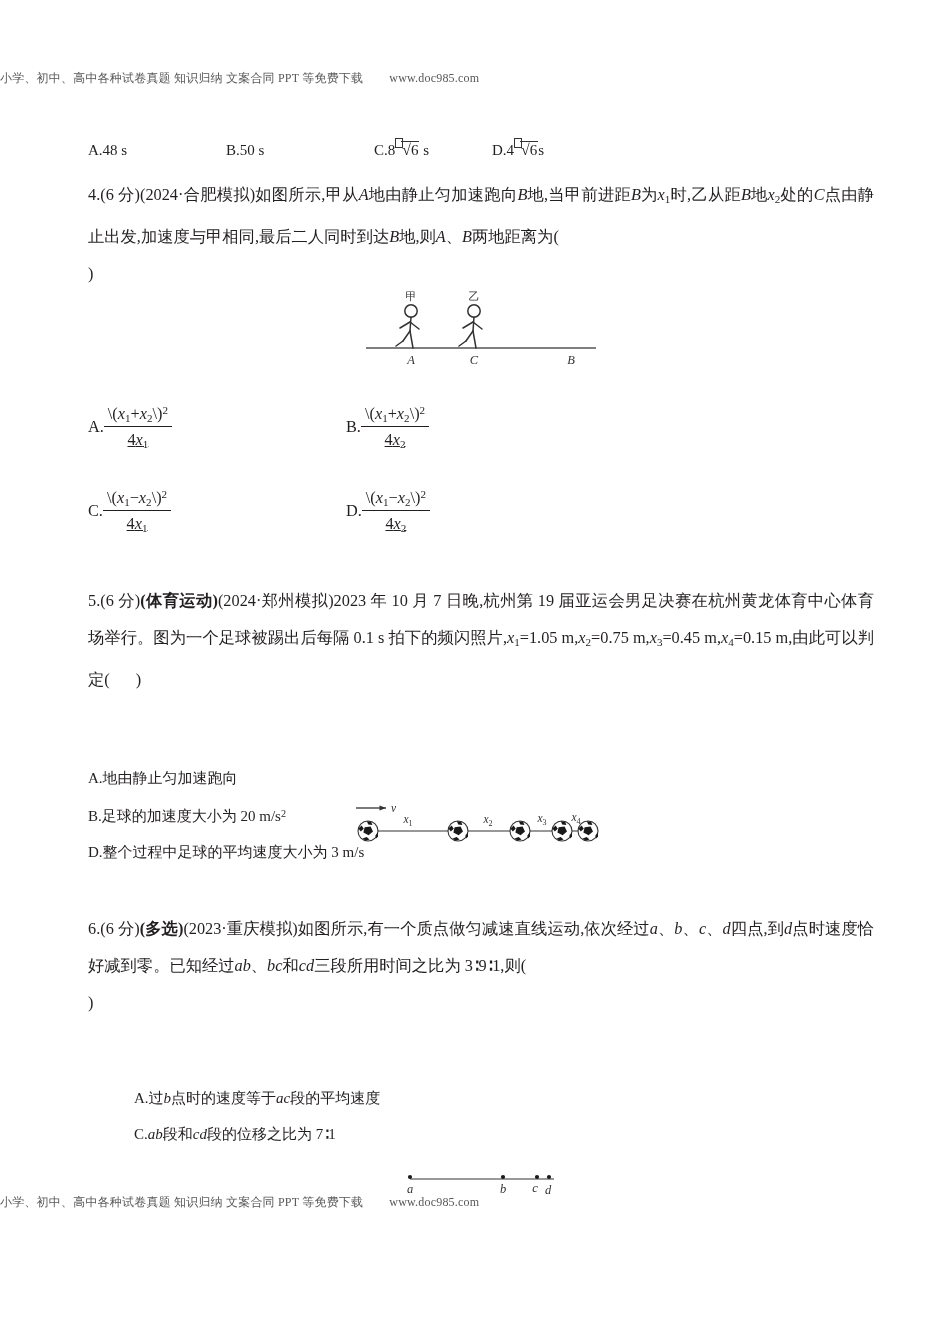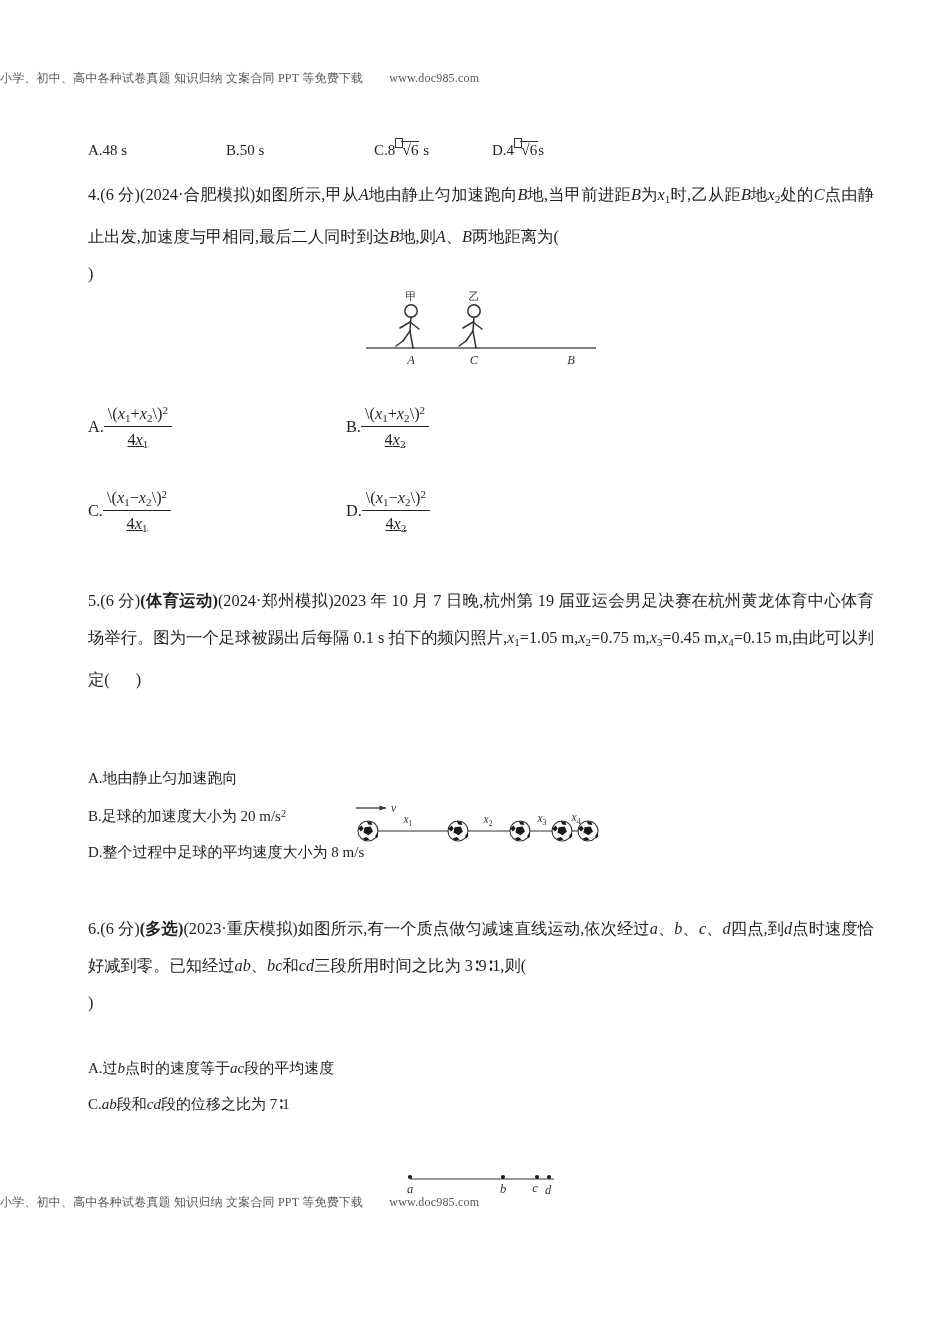--- a/index.html
+++ b/index.html
@@ -239,21 +239,21 @@
         <text x="138" y="24" text-anchor="middle"><tspan font-style="italic">x</tspan><tspan font-size="8" dy="2.5">2</tspan></text>
         <text x="192" y="23" text-anchor="middle"><tspan font-style="italic">x</tspan><tspan font-size="8" dy="2.5">3</tspan></text>
         <text x="226" y="22" text-anchor="middle"><tspan font-style="italic">x</tspan><tspan font-size="8" dy="2.5">4</tspan></text>
       </g>
     </svg>
   </div>
 
   <div class="col" style="top:760px;">
     <div class="opt"><span>A.</span><span>地由静止匀加速跑向</span></div>
     <div class="opt"><span>B.</span><span>足球的加速度大小为 20 m/s</span><span class="sup">2</span></div>
-    <div class="opt"><span>D.</span><span>整个过程中足球的平均速度大小为 8 m/s</span></div>
+    <div class="opt"><span>D.</span><span>整个过程中足球的平均速度大小为 3 m/s</span></div>
   </div>
 
   <div class="col" style="top:910px;">
     <div class="qbody"><span>6.</span><span>(6 分)</span><b>(多选)</b><span>(2023·重庆模拟)</span><span>如图所示,有一个质点做匀减速直线运动,依次经过</span><i>a</i><span>、</span><i>b</i><span>、</span><i>c</i><span>、</span><i>d</i><span>四点,到</span><i>d</i><span>点时速度恰好减到零。已知经过</span><i>ab</i><span>、</span><i>bc</i><span>和</span><i>cd</i><span>三段所用时间之比为 3∶9∶1,则(</span><br><span>)</span></div>
   </div>
 
   <div class="col fig-q6 figwrap" style="top:1014px;">
     <svg class="fig-svg" width="166" height="34" viewBox="0 0 166 34">
       <line x1="12" y1="13" x2="156" y2="13" stroke="#777" stroke-width="1.4"></line>
 
@@ -263,21 +263,21 @@
       <circle cx="151" cy="11" r="2.1" fill="#1a1a1a"></circle>
       <g font-family="Liberation Serif, serif" font-style="italic" font-size="12.5" fill="#333" text-anchor="middle">
         <text x="12" y="27">a</text>
         <text x="105" y="27">b</text>
         <text x="137" y="26">c</text>
         <text x="150" y="28">d</text>
       </g>
     </svg>
   </div>
 
-  <div class="col" style="top:1050px;">
+  <div class="col" style="top:1080px;margin-left:46px;">
     <div class="opt"><span>A.</span><span>过</span><i>b</i><span>点时的速度等于</span><i>ac</i><span>段的平均速度</span></div>
     <div class="opt"><span>C.</span><i>ab</i><span>段和</span><i>cd</i><span>段的位移之比为 7∶1</span></div>
   </div>
 
   <div class="runfoot">
     <span>小学、初中、高中各种试卷真题 知识归纳 文案合同 PPT 等免费下载</span><span class="gap"></span><span class="site">www.doc985.com</span>
   </div>
 
 </div>
 

